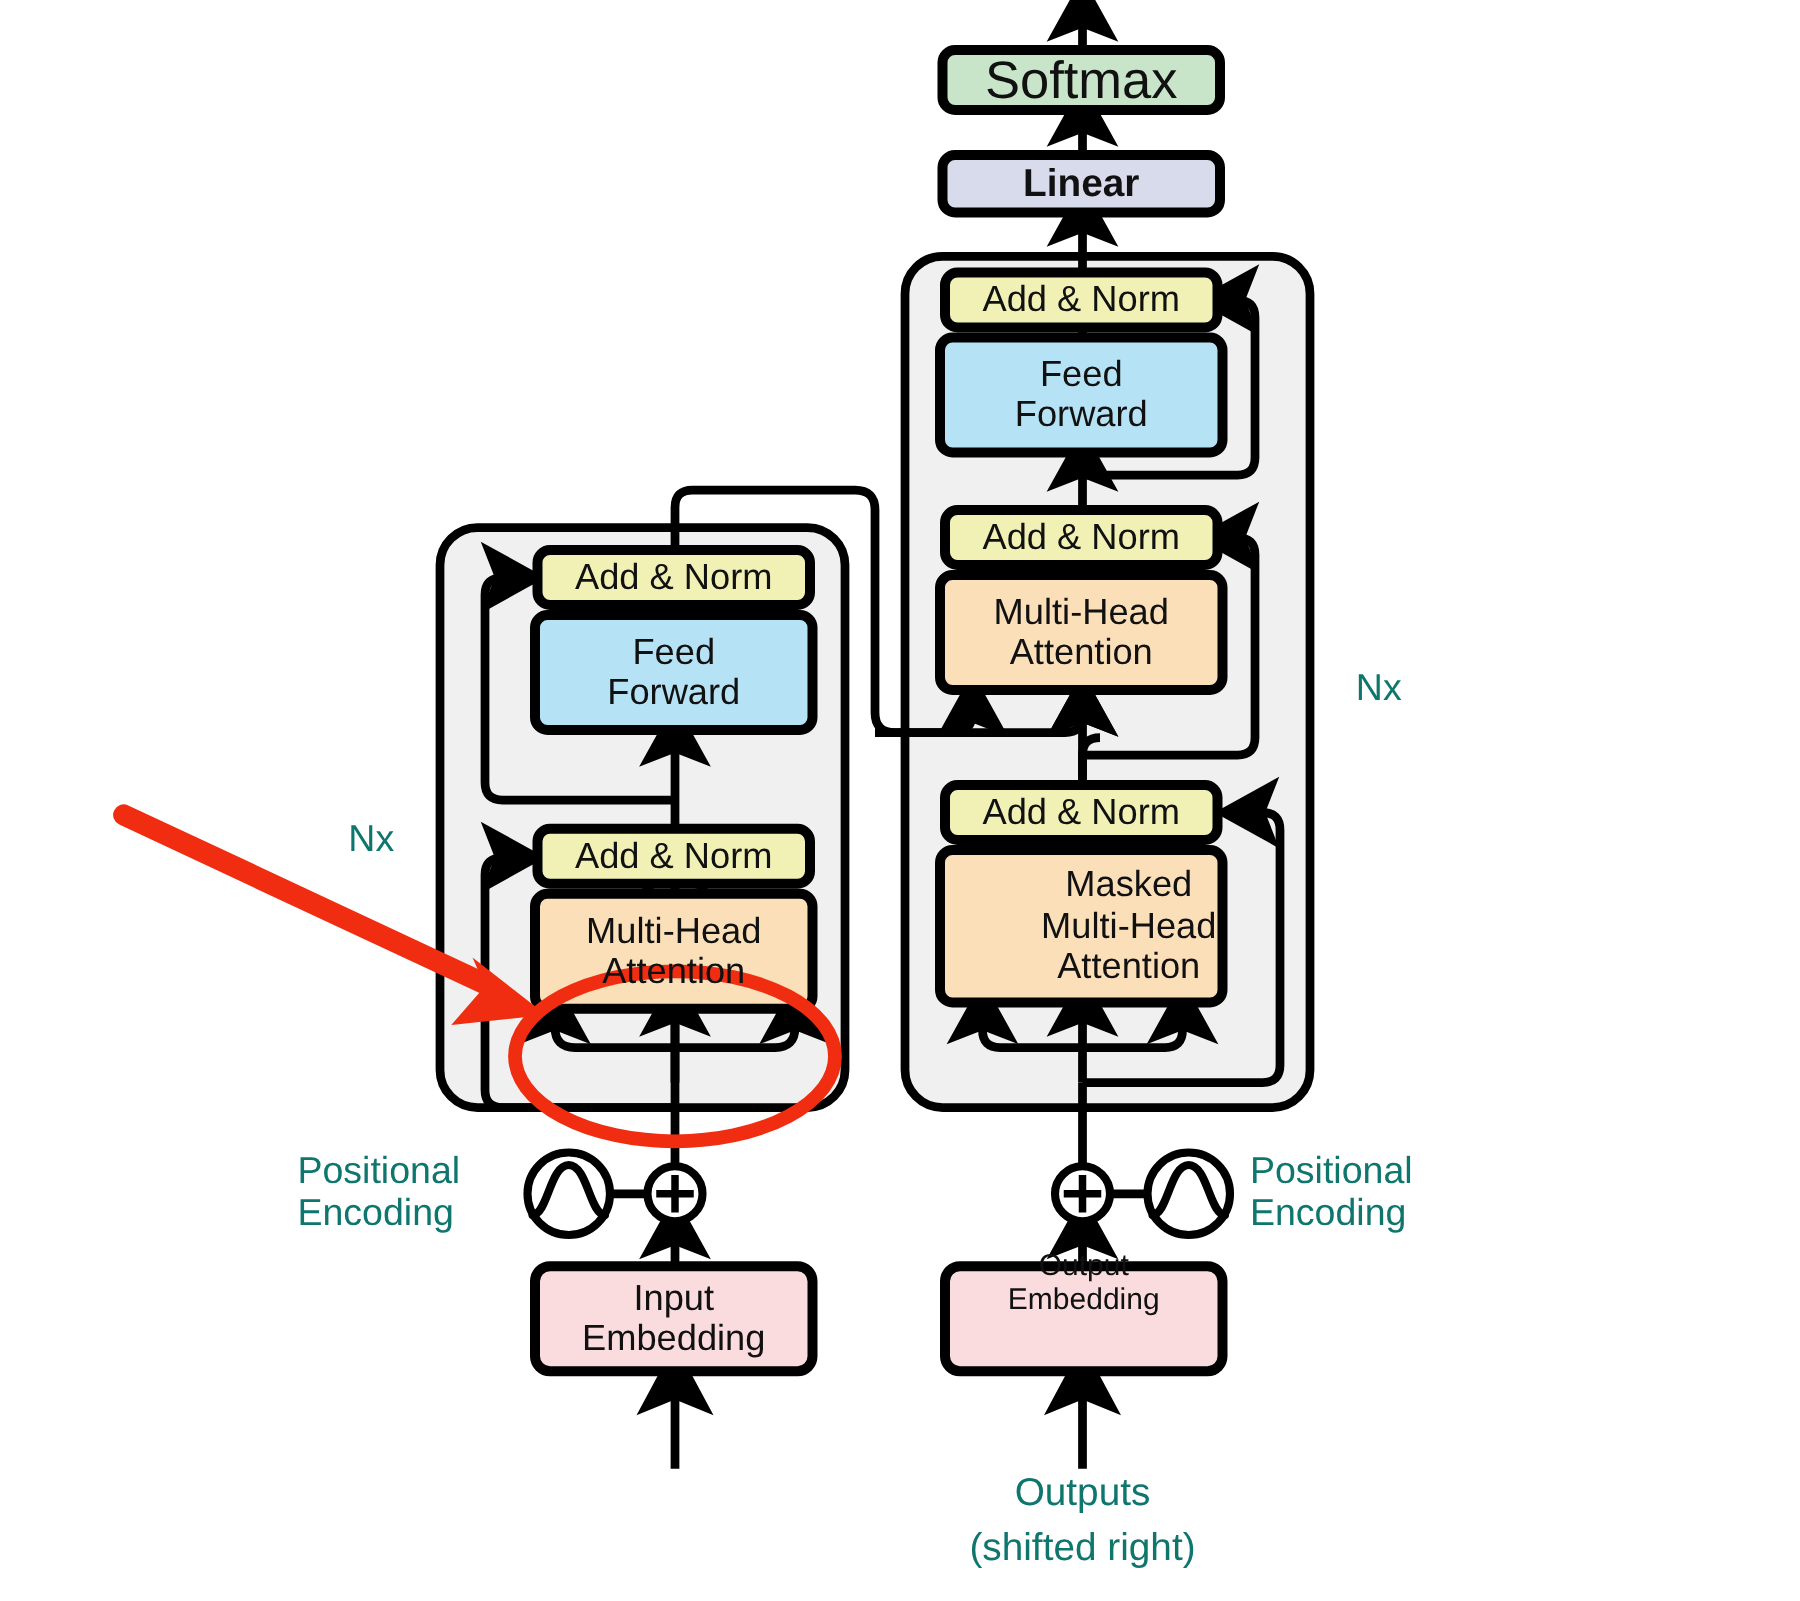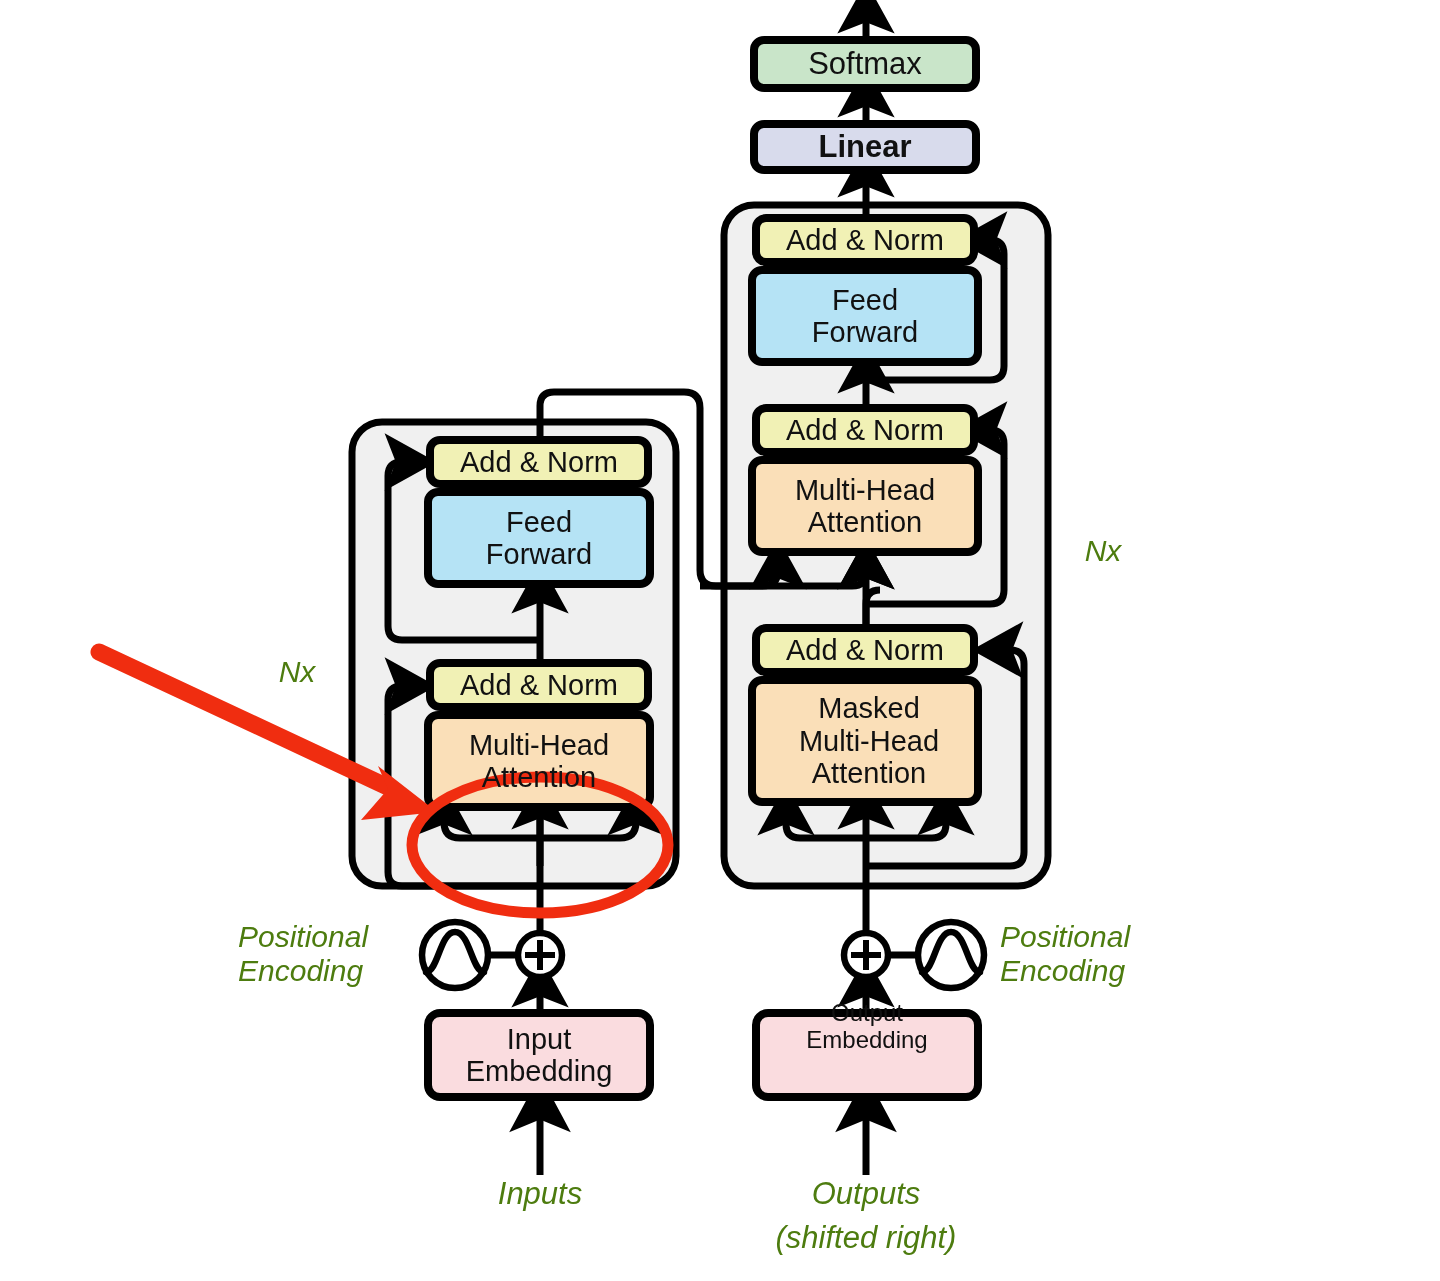--- a/index.html
+++ b/index.html
@@ -32,22 +32,21 @@
     line-height: 1.12;
     color: #111111;
     white-space: pre-line;
     display: flex;
     align-items: center;
     justify-content: center;
     pointer-events: none;
     font-family: "Liberation Sans", sans-serif;
   }
   .free-label {
-    color: #4d7c0f;
-    font-style: italic;
+    color: #0f766e;
   }
 </style>
 </head>
 <body>
 
 <div id="diagram-root">
 
   <svg class="layer" viewBox="0 0 1440 1281">
     <defs>
       <marker id="arw" markerWidth="11" markerHeight="11" refX="5.2" refY="5.5" orient="auto" markerUnits="strokeWidth">
@@ -152,31 +151,31 @@
   </svg>
 
   <svg class="layer" viewBox="0 0 1440 1281">
     <g>
       <path d="M99,652 L392,789" stroke="#f02d10" stroke-width="17" stroke-linecap="round" fill="none"></path>
       <path d="M437,812 L378,766 L388,789 L361,820 Z" fill="#f02d10"></path>
     </g>
     <ellipse cx="540" cy="845" rx="128" ry="68" fill="none" stroke="#f02d10" stroke-width="11"></ellipse>
   </svg>
 
-  <div class="box-label" style="left:754px; top:40px; width:222px; height:48px; font-size:31px;">Softmax</div>
+  <div class="box-label" style="left:754px; top:40px; width:222px; height:48px; font-size:42px;">Softmax</div>
   <div class="box-label" style="left:754px; top:124px; width:222px; height:46px; font-size:31px;font-weight:bold;">Linear</div>
 
   <div class="box-label" style="left:756px; top:218px; width:218px; height:44px; font-size:29px;">Add &amp; Norm</div>
   <div class="box-label" style="left:752px; top:270px; width:226px; height:92px; font-size:29px;">Feed
 Forward</div>
   <div class="box-label" style="left:756px; top:408px; width:218px; height:44px; font-size:29px;">Add &amp; Norm</div>
   <div class="box-label" style="left:752px; top:460px; width:226px; height:92px; font-size:29px;">Multi-Head
 Attention</div>
   <div class="box-label" style="left:756px; top:628px; width:218px; height:44px; font-size:29px;">Add &amp; Norm</div>
-  <div class="box-label" style="left:756px; top:680px; width:226px; height:122px; font-size:29px;">Masked
+  <div class="box-label" style="left:790px; top:680px; width:226px; height:122px; font-size:29px;">Masked
 Multi-Head
 Attention</div>
 
   <div class="box-label" style="left:430px; top:440px; width:218px; height:44px; font-size:29px;">Add &amp; Norm</div>
   <div class="box-label" style="left:428px; top:492px; width:222px; height:92px; font-size:29px;">Feed
 Forward</div>
   <div class="box-label" style="left:430px; top:663px; width:218px; height:44px; font-size:29px;">Add &amp; Norm</div>
   <div class="box-label" style="left:428px; top:715px; width:222px; height:92px; font-size:29px;">Multi-Head
 Attention</div>
 
@@ -186,17 +185,16 @@
 Embedding</div>
 
   <div class="free-label" style="left:238px; top:908px; width:176px; height:92px; font-size:30px; text-align:left; justify-content:flex-start;">Positional
 Encoding</div>
   <div class="free-label" style="left:1000px; top:908px; width:200px; height:92px; font-size:30px; text-align:left; justify-content:flex-start;">Positional
 Encoding</div>
 
   <div class="free-label" style="left:262px; top:652px; width:70px; height:40px; font-size:30px;">Nx</div>
   <div class="free-label" style="left:1068px; top:531px; width:70px; height:40px; font-size:30px;">Nx</div>
 
-  <div class="free-label" style="left:440px; top:1174px; width:200px; height:40px; font-size:31px;">Inputs</div>
   <div class="free-label" style="left:746px; top:1218px; width:240px; height:40px; font-size:31px;">(shifted right)</div>
   <div class="free-label" style="left:766px; top:1174px; width:200px; height:40px; font-size:31px;">Outputs</div>
 
 </div>
 
 </body></html>

